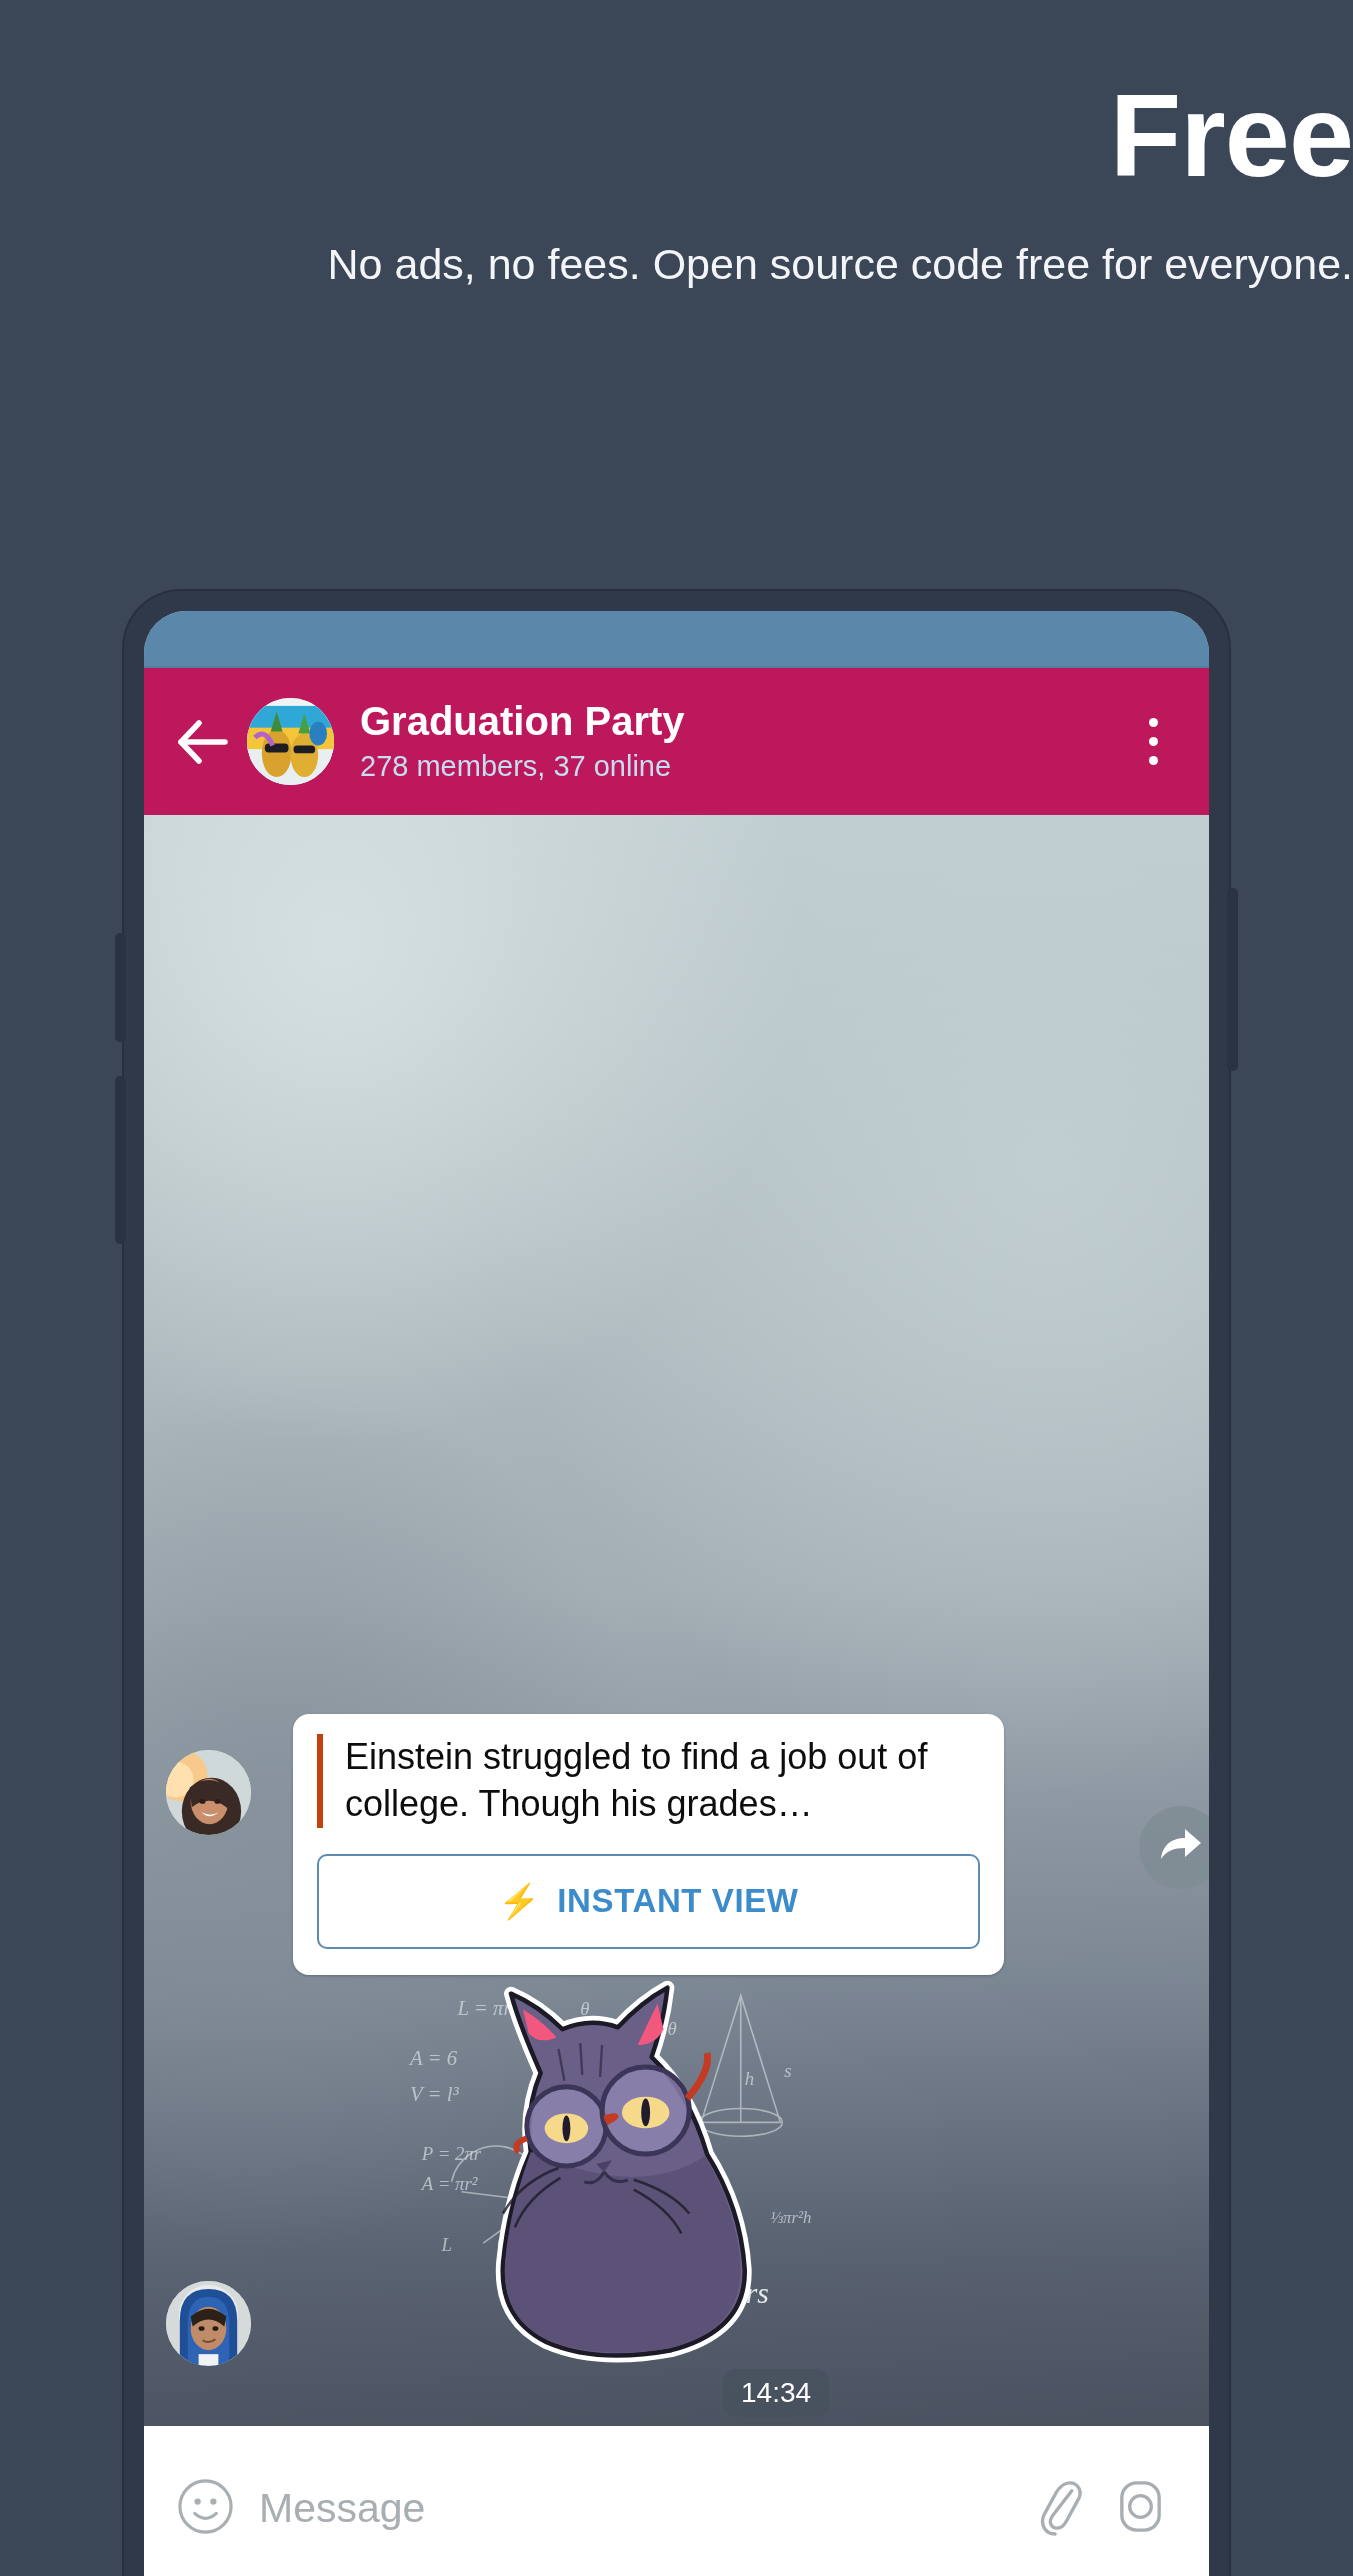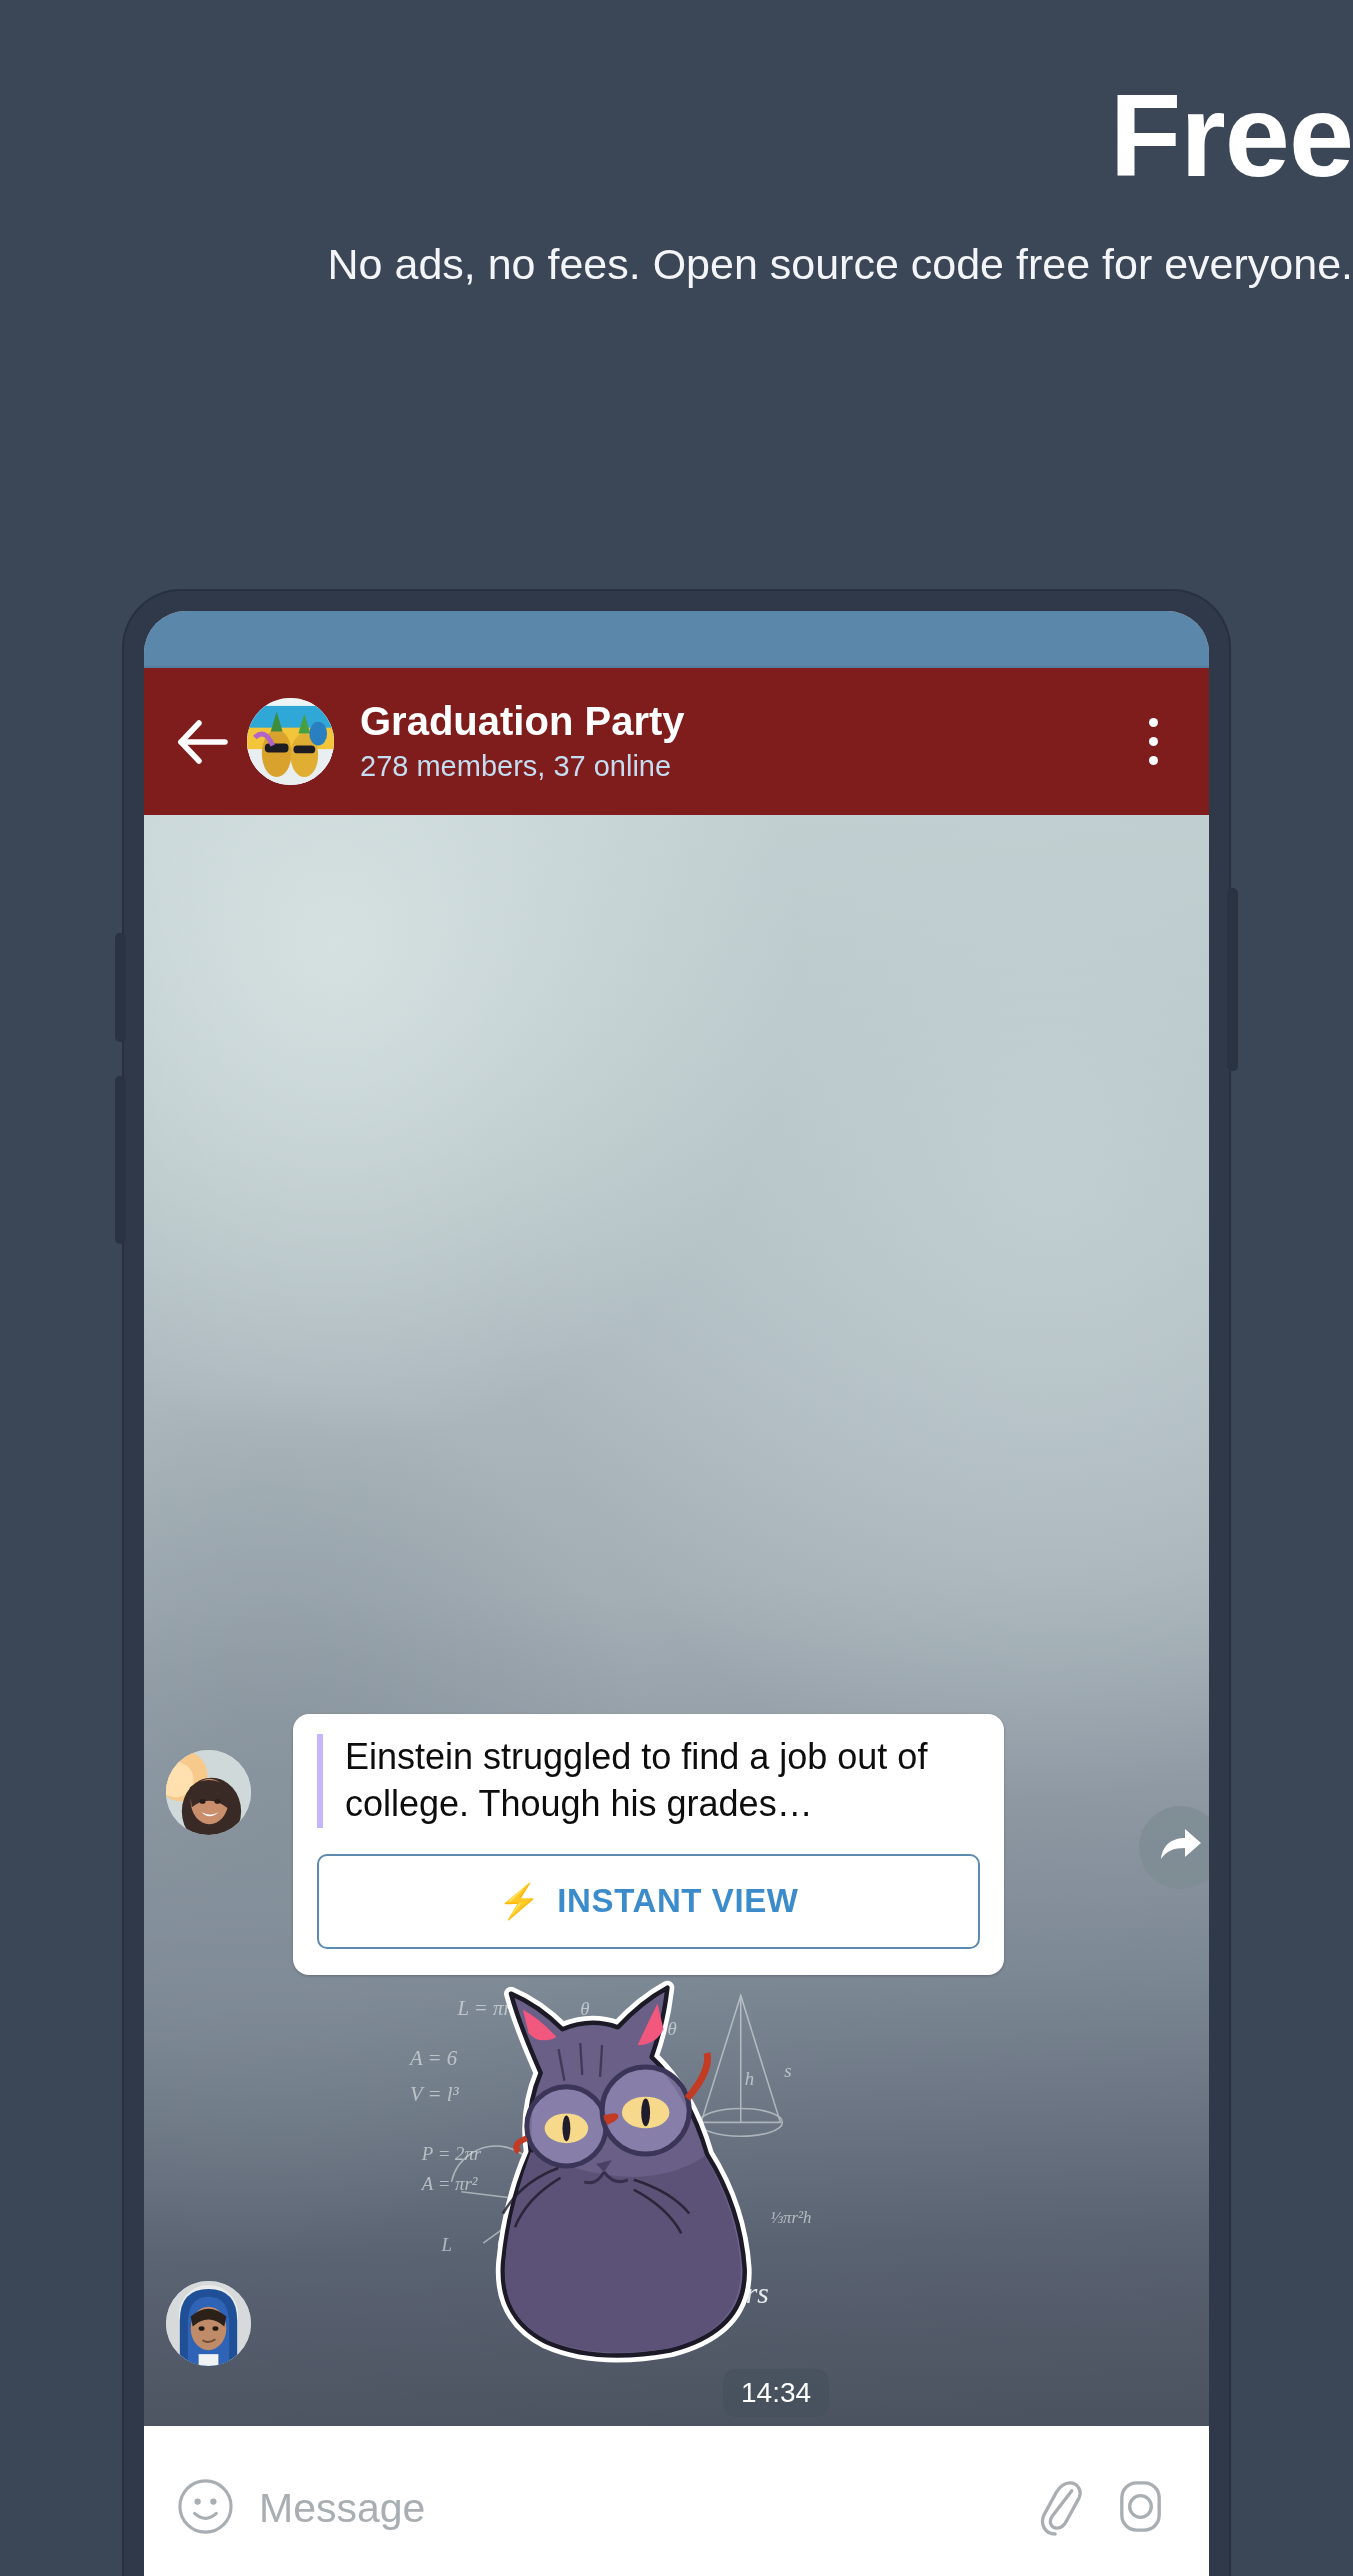--- a/index.html
+++ b/index.html
@@ -77,21 +77,21 @@
     content:"";
     position:absolute;
     left:0; right:0; bottom:0;
     height:2px;
     background:rgba(0,0,0,0.07);
   }
 
   
   .appbar {
     height:147px;
-    background:#7f1d1d;
+    background:#be185d;
     display:flex;
     align-items:center;
     padding:0 26px 0 22px;
     position:relative;
   }
   .back-btn {
     width:71px; height:71px;
     display:flex; align-items:center; justify-content:center;
     flex:0 0 auto;
   }
@@ -171,21 +171,21 @@
   .bubble-iv {
     position:absolute;
     left:127px; top:-36px;
     width:711px;
     background:#ffffff;
     border-radius:16px;
     padding:20px 24px 26px 24px;
     box-shadow:0 1px 3px rgba(0,0,0,0.22);
   }
   .iv-quote {
-    border-left:6px solid #c4b5fd;
+    border-left:6px solid #c2410c;
     padding-left:22px;
     font-size:36px;
     line-height:1.3;
     color:#0d0d0d;
   }
   .iv-btn {
     margin-top:26px;
     height:95px;
     border:2px solid #5d8bb0;
     border-radius:10px;

